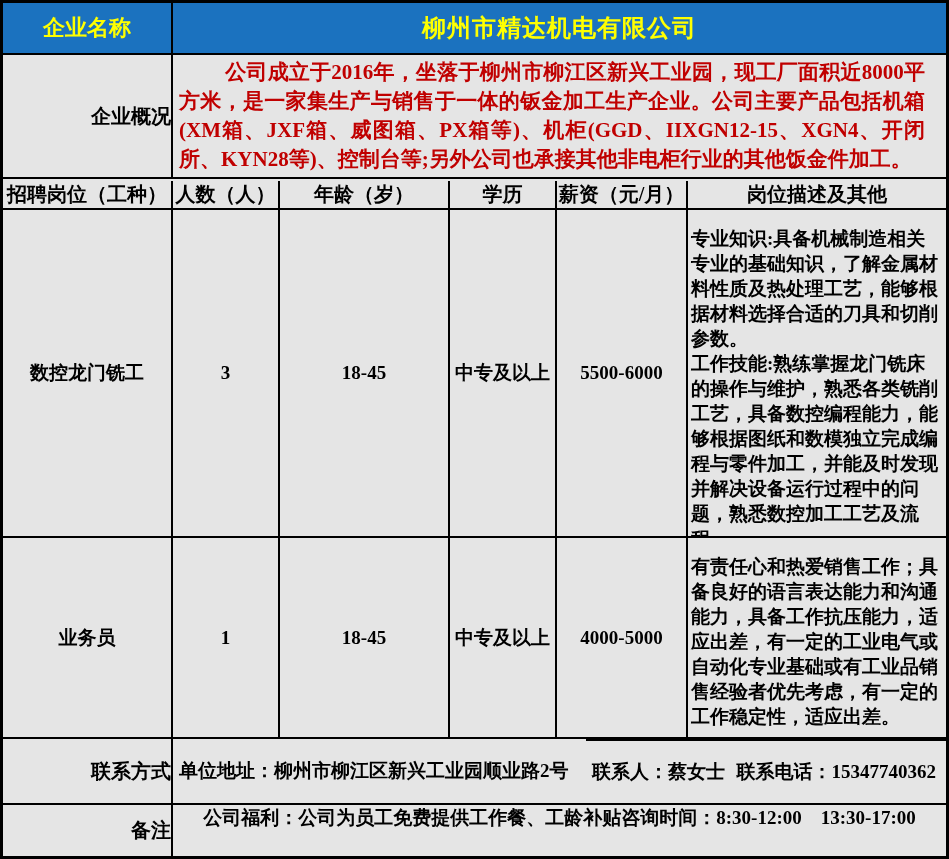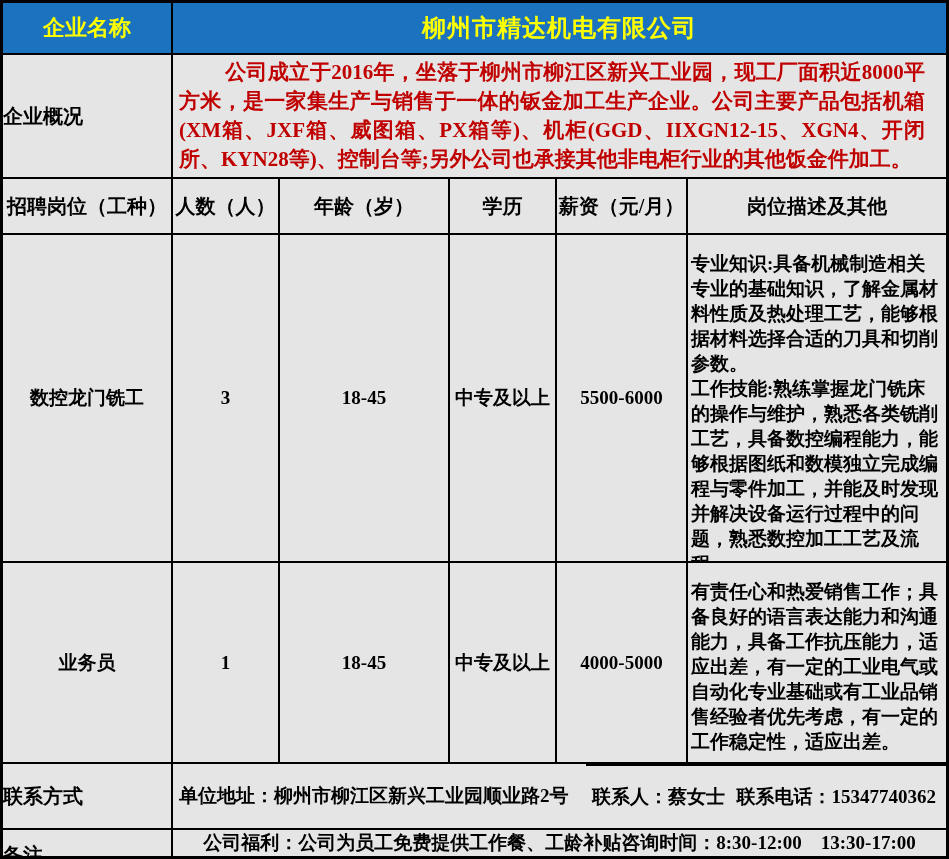--- a/index.html
+++ b/index.html
@@ -12,21 +12,21 @@
     width: 949px;
     height: 859px;
     border: 3px solid #000000;
     background: #e5e5e5;
     overflow: hidden;
   }
   .row { display: flex; width: 100%; }
   .row + .row { border-top: 2px solid #000000; }
   .cell { overflow: hidden; }
   .cell + .cell { border-left: 2px solid #000000; }
-  .label-col { width: 168px; flex: 0 0 168px; display: flex; align-items: center; justify-content: flex-start; }
+  .label-col { width: 168px; flex: 0 0 168px; display: flex; align-items: center; justify-content: flex-end; }
   .rest { flex: 1 1 auto; }
 
   
   .r-title { height: 50px; background: #1b72bf; }
   .r-title .cell { display: flex; align-items: center; justify-content: center; }
   .title-text { color: #ffff00; font-weight: bold; font-size: 24px; letter-spacing: 1px; }
   .label-yellow { color: #ffff00; font-weight: bold; font-size: 22px; }
 
   
   .r-overview { height: 124px; }
@@ -35,21 +35,21 @@
     color: #c00000;
     font-weight: bold;
     font-size: 21px;
     line-height: 29px;
     text-align: justify;
     text-indent: 2.2em;
     padding: 3px 21px 0 6px;
   }
 
   
-  .r-cols { height: 56px; }
+  .r-cols { height: 31px; align-items: flex-end; }
   .r-cols .cell { display: flex; align-items: center; justify-content: center; font-weight: bold; font-size: 20px; }
 
   
   .r-job1 { height: 328px; }
   .r-job2 { height: 201px; }
   .c1 { width: 168px; flex: 0 0 168px; }
   .c2 { width: 107px; flex: 0 0 107px; }
   .c3 { width: 170px; flex: 0 0 170px; }
   .c4 { width: 107px; flex: 0 0 107px; }
   .c5 { width: 131px; flex: 0 0 131px; }

